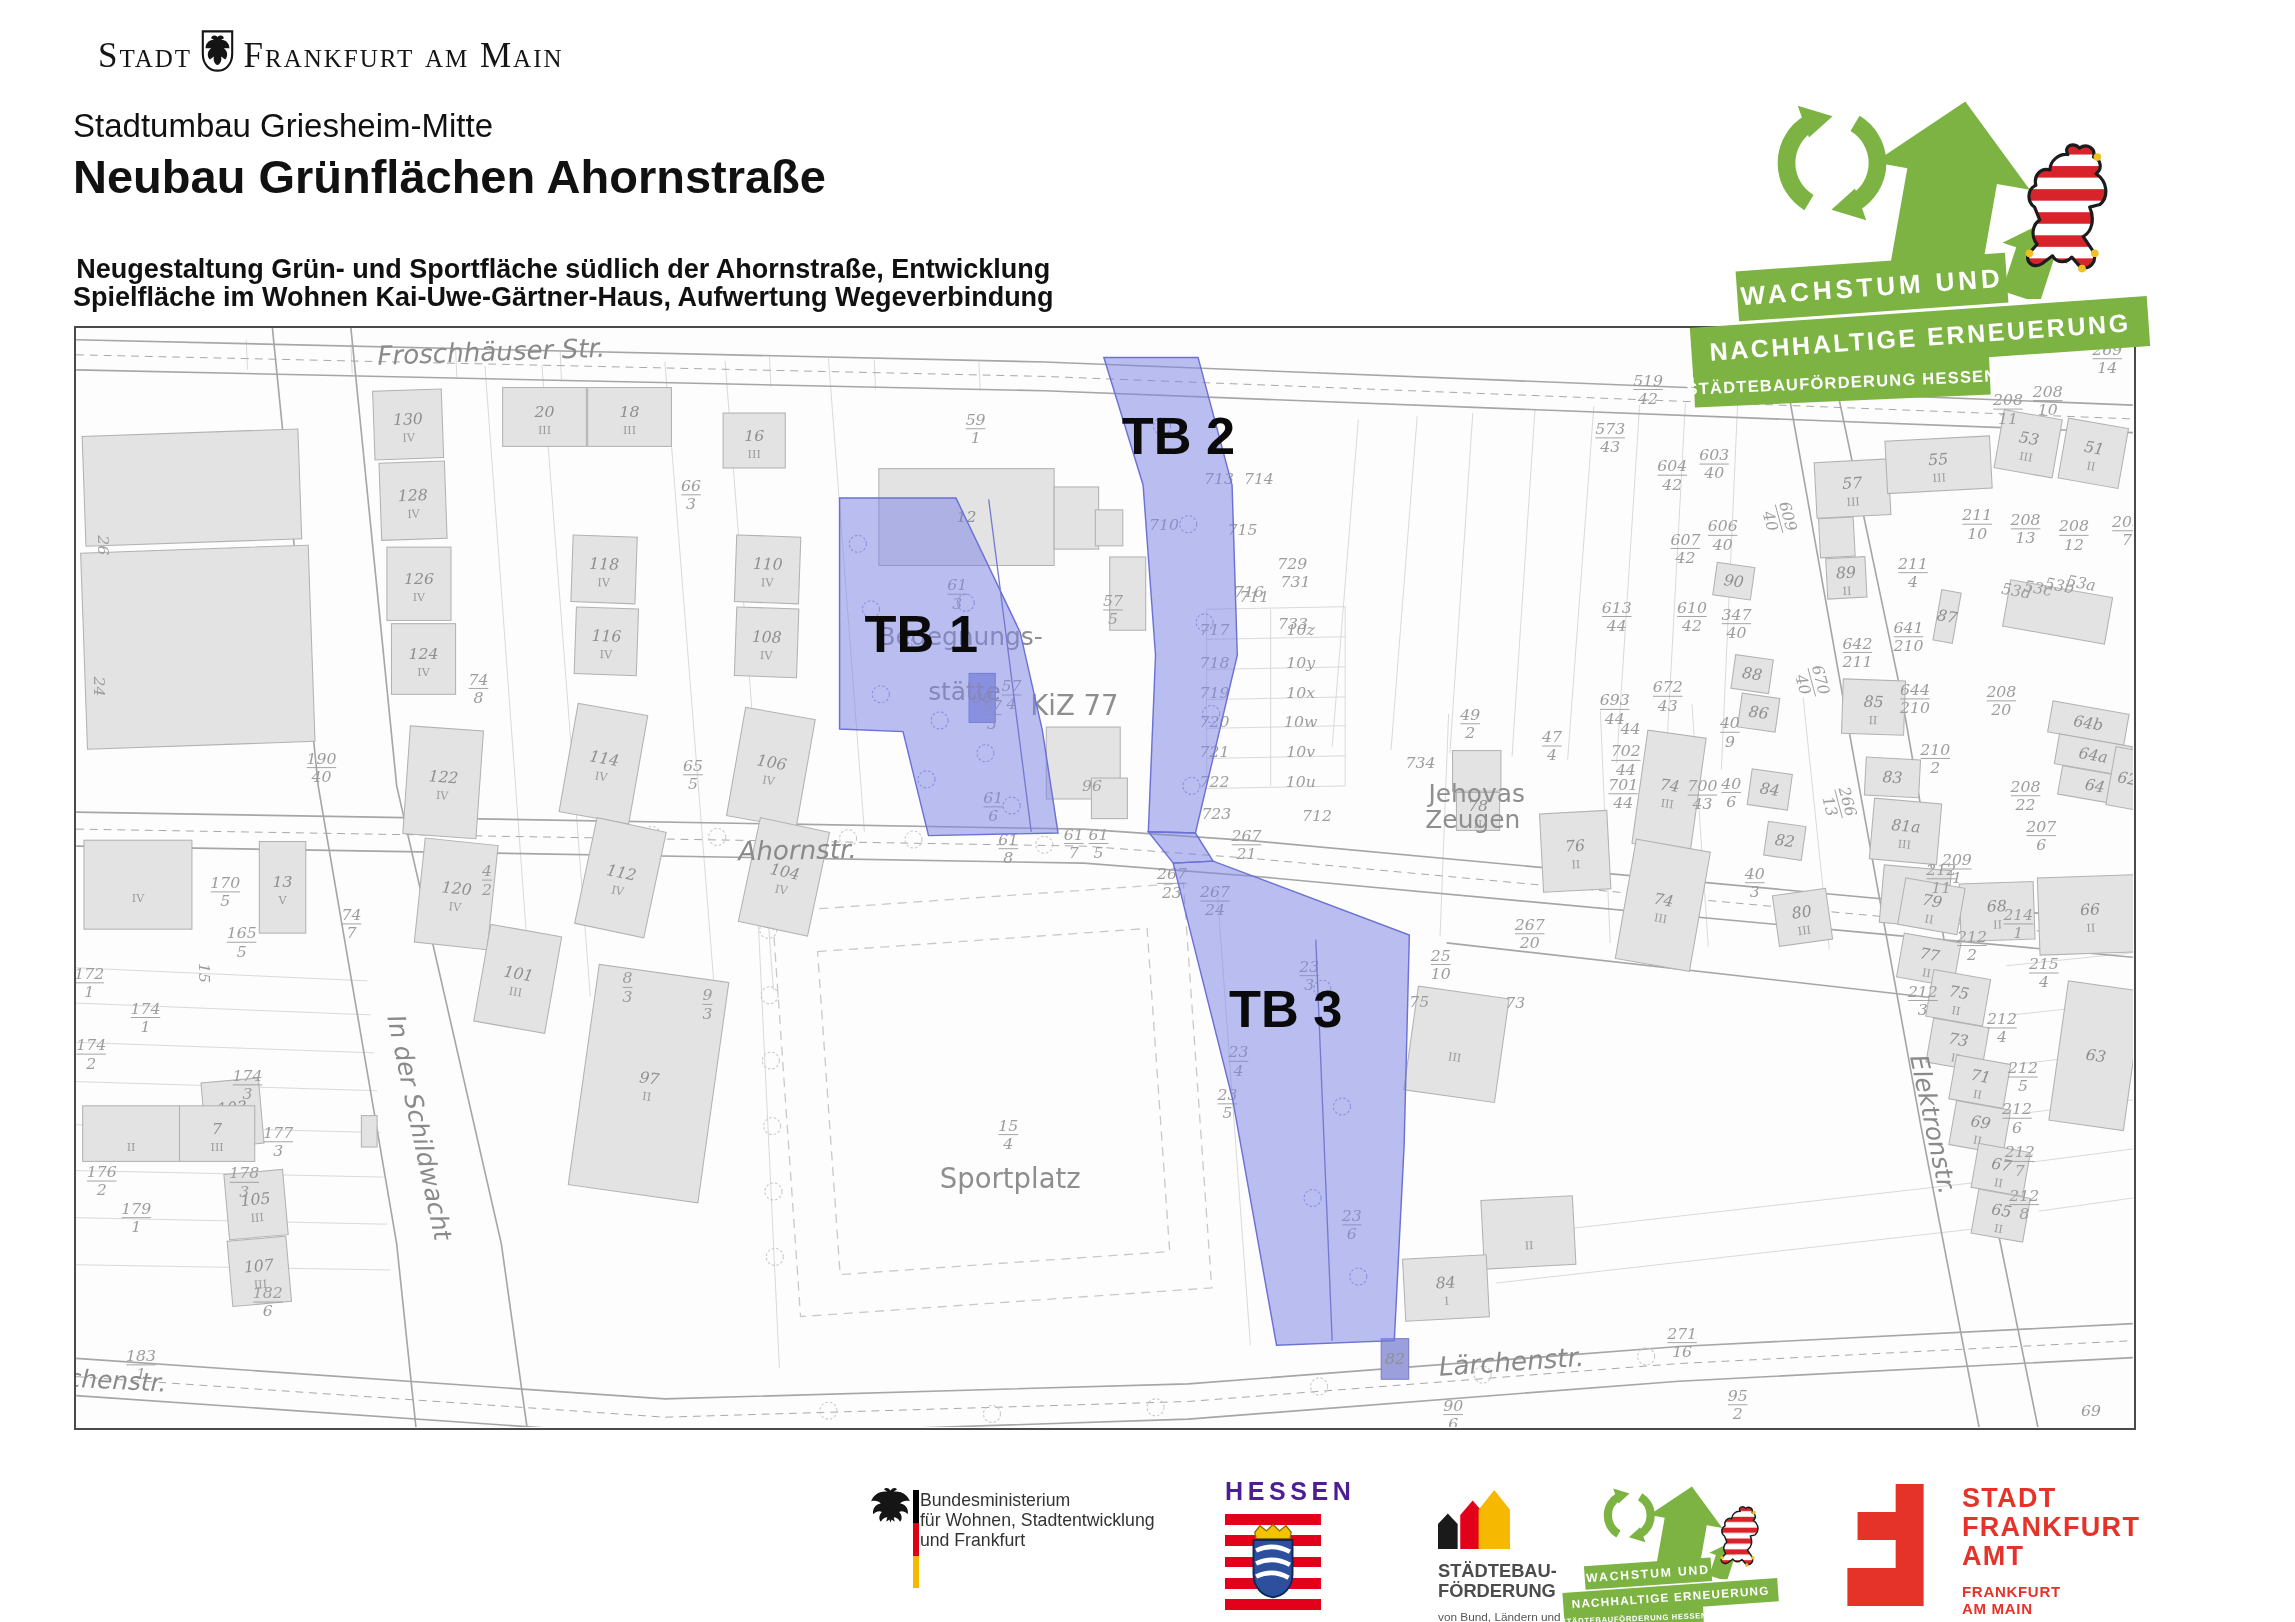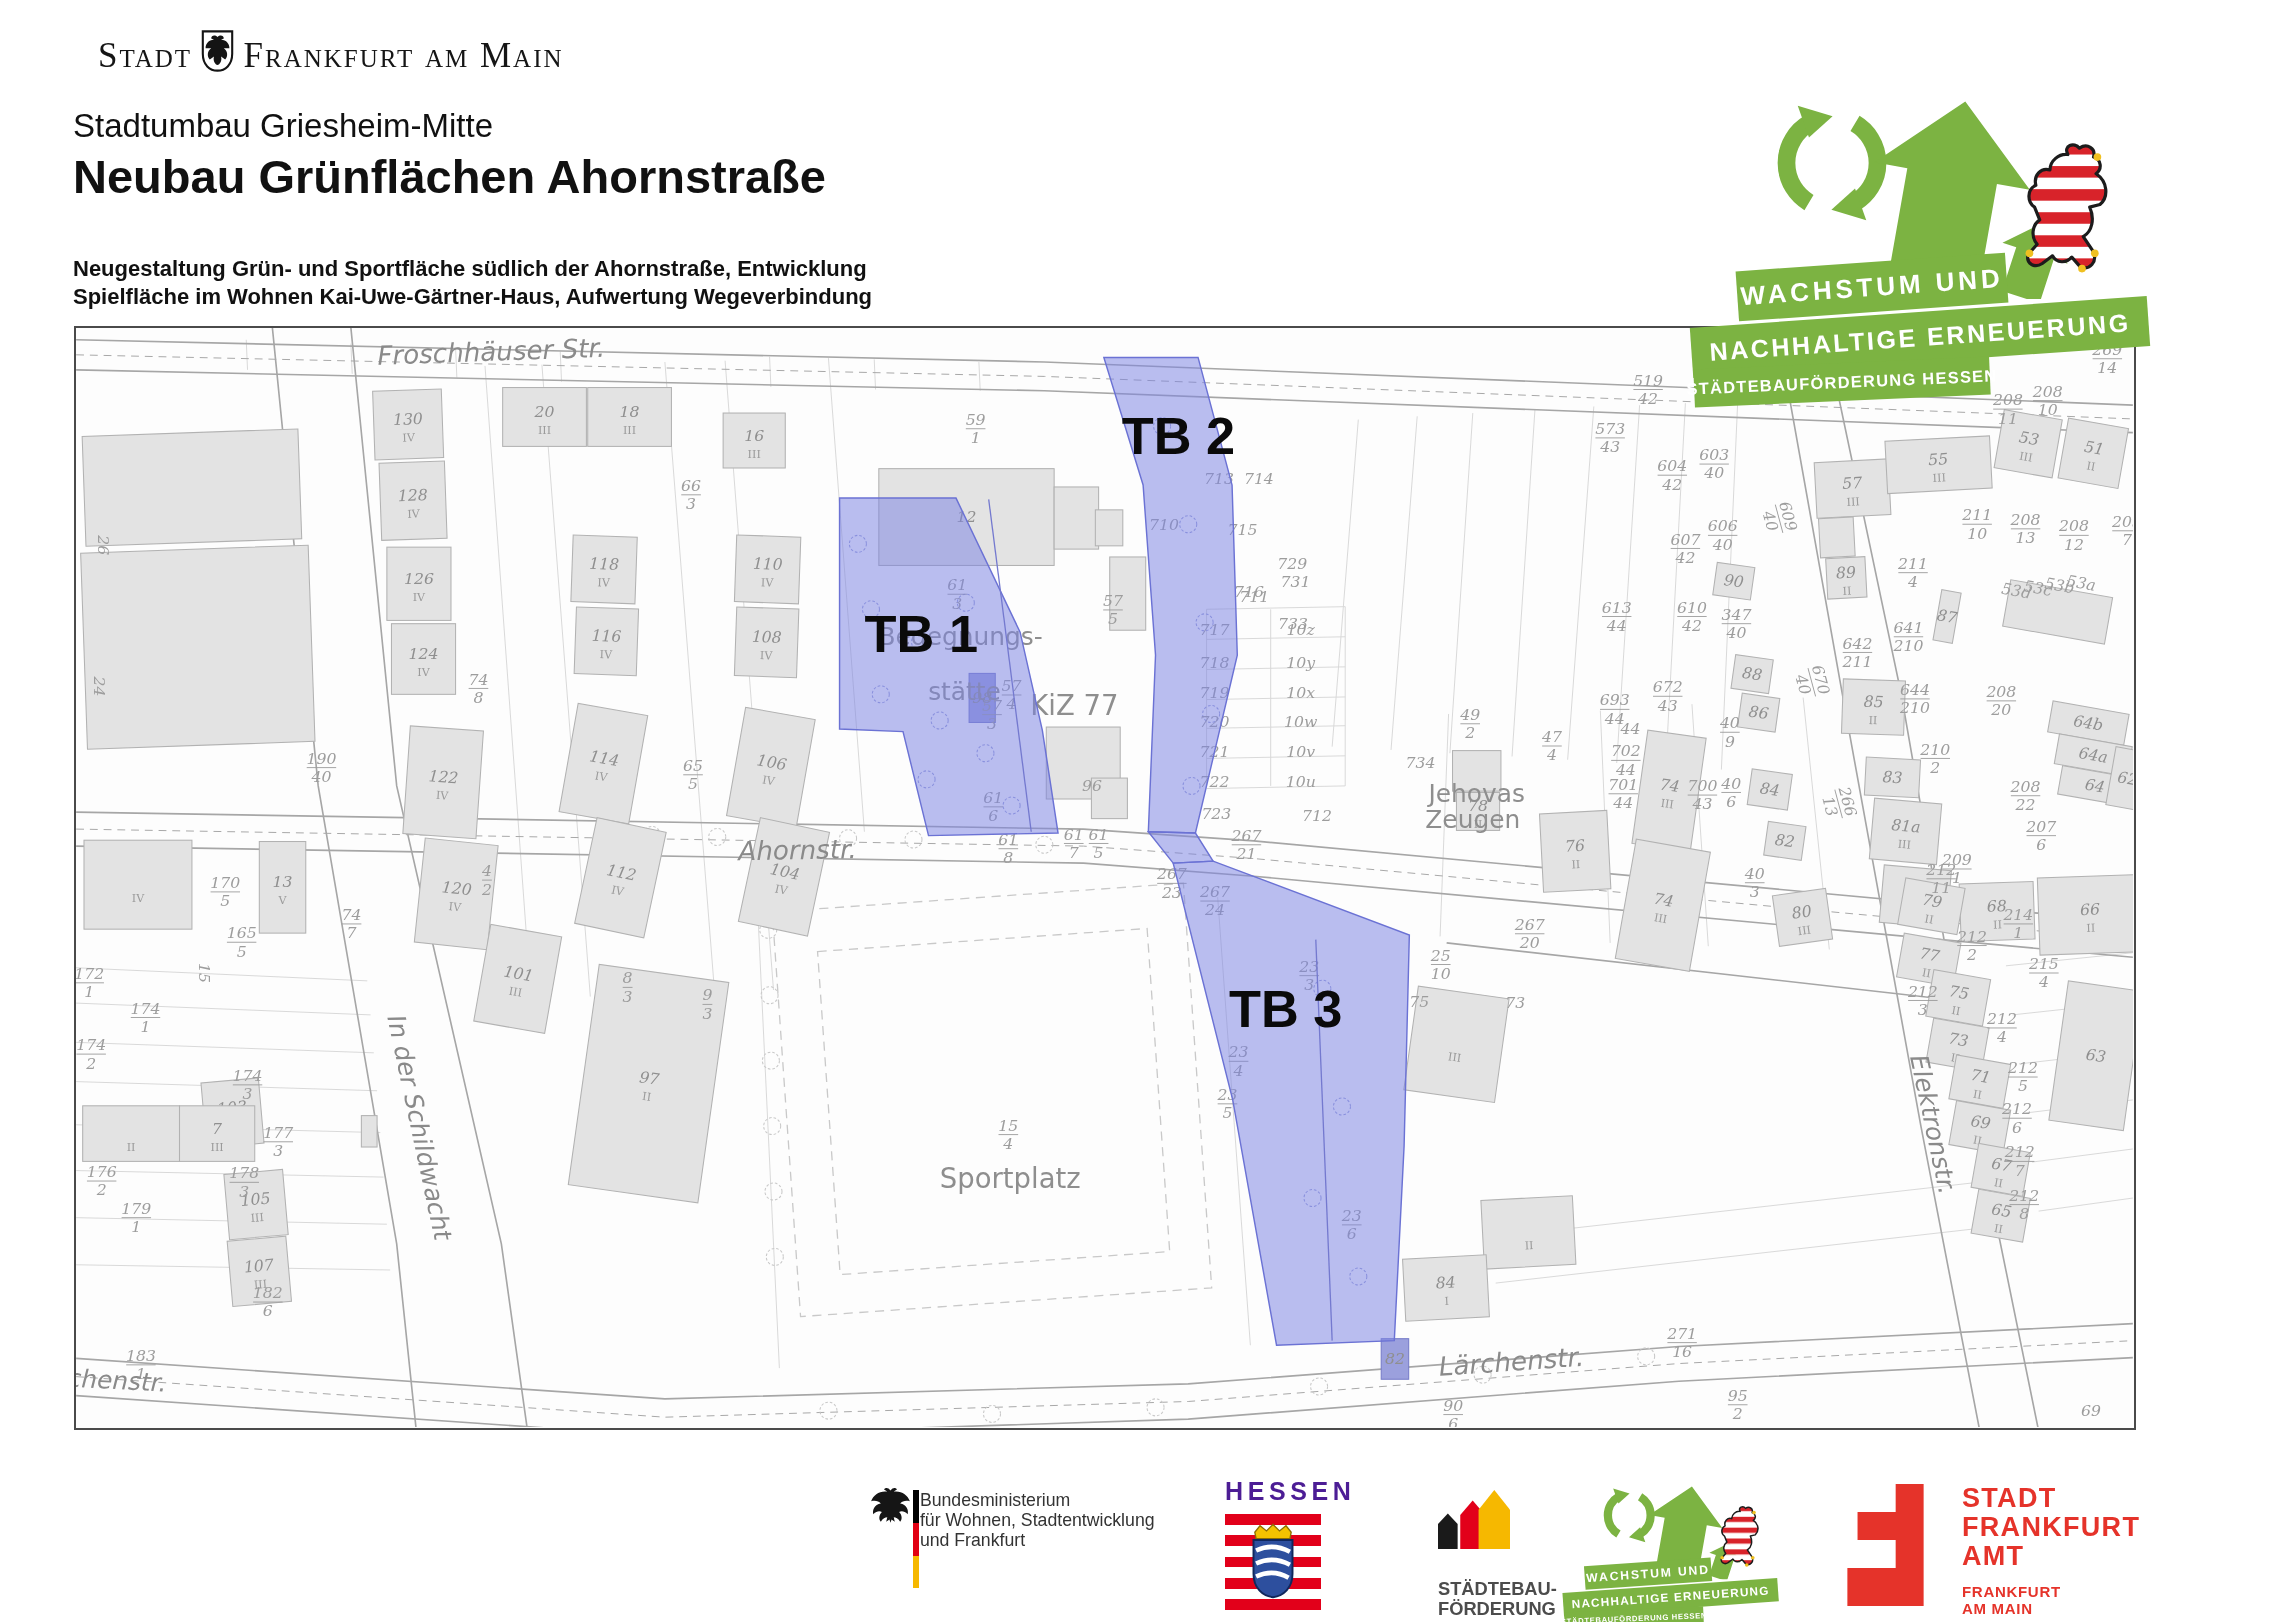--- a/index.html
+++ b/index.html
@@ -5,41 +5,41 @@
   html,body{margin:0;padding:0;background:#fff;}
   body{width:2295px;height:1622px;position:relative;overflow:hidden;
        font-family:"Liberation Sans",sans-serif;color:#111;}
   .abs{position:absolute;}
   
   .city-logo{position:absolute;left:98px;top:30px;display:flex;align-items:center;gap:9.2px;
              font-family:"Liberation Serif",serif;font-variant:small-caps;font-size:35px;
              letter-spacing:2px;color:#151515;}
   .title1{position:absolute;left:73px;top:107px;font-size:33px;font-weight:normal;}
   .title2{position:absolute;left:73px;top:149px;font-size:47px;font-weight:bold;}
-  .subtitle{position:absolute;left:73px;top:255px;font-size:22px;font-weight:bold;line-height:28px;}
+  .subtitle{position:absolute;left:73px;top:255px;font-size:27px;font-weight:bold;line-height:28px;text-align:center;}
   
   .map-frame{position:absolute;left:74px;top:326px;width:2062px;height:1104px;
              border:2.6px solid #4a4a4a;box-sizing:border-box;background:#fdfdfd;}
   .map-frame svg{display:block;}
   
   .wachstum{position:absolute;width:458px;height:314px;}
   .wachstum.small{transform:scale(0.47);transform-origin:top left;}
   .wl-b{position:absolute;color:#fff;font-weight:bold;display:flex;align-items:center;
         justify-content:center;white-space:nowrap;}
   
   .ministry{position:absolute;left:869px;top:1486px;display:flex;gap:1px;}
   .ministry .bar{width:5.9px;height:98px;margin-top:3.9px;}
   .ministry .txt{font-size:17.7px;line-height:20px;color:#333;padding-top:3.9px;}
   .hessen{position:absolute;left:1225px;top:1477px;}
   .hessen .hn{font-size:25px;font-weight:bold;letter-spacing:4.6px;color:#4c1d95;}
   .hessen .flag{position:relative;width:96px;height:96px;margin-top:7.9px;overflow:hidden;}
   .hessen .flag .stripe{height:10.7px;}
   .hessen .crest{position:absolute;left:21.6px;top:9.2px;}
   .foerd{position:absolute;left:1438px;top:1490px;width:170px;color:#4c4c4c;}
-  .foerd .t{font-size:18.3px;font-weight:bold;line-height:20px;margin-top:28px;}
+  .foerd .t{font-size:18.3px;font-weight:bold;line-height:20px;margin-top:10px;}
   .foerd .s{font-size:11.8px;line-height:15px;margin-top:9.2px;color:#555;}
   .spa{position:absolute;left:1836px;top:1484px;}
   .spa .lines{position:absolute;left:126px;top:0;font-weight:bold;line-height:29px;
               font-size:27px;letter-spacing:1.3px;}
   .spa .sub{position:absolute;left:126px;top:99px;font-weight:bold;font-size:15px;letter-spacing:0.7px;}
 </style>
 </head>
 <body>
 
 <div class="city-logo">

